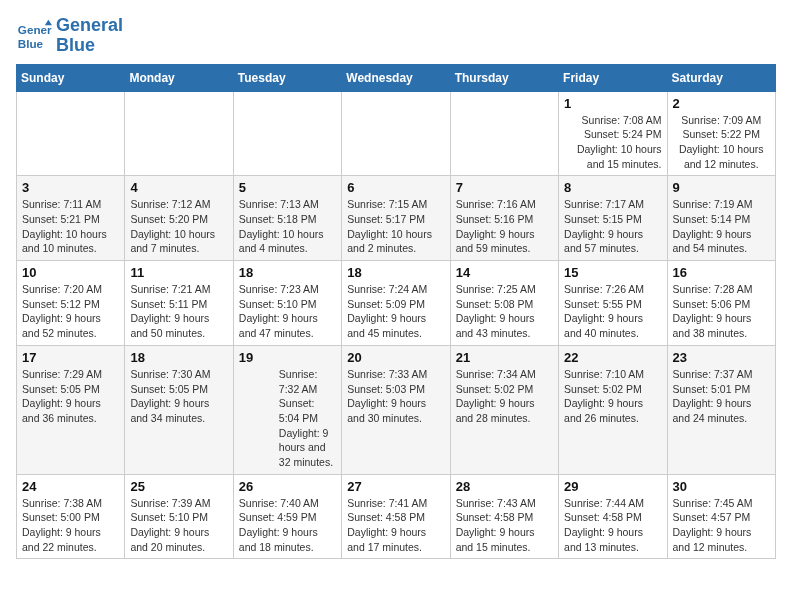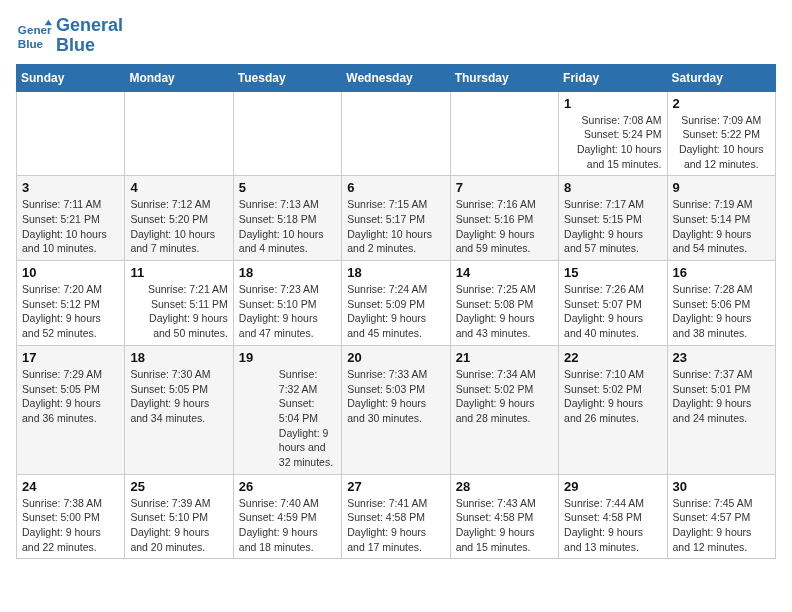--- a/index.html
+++ b/index.html
@@ -183,21 +183,21 @@
       </tr>
       <tr>
         <td>
           <div class="day-number">10</div>
           <div class="day-info" style="white-space: pre-line;">Sunrise: 7:20 AM
 Sunset: 5:12 PM
 Daylight: 9 hours and 52 minutes.</div>
         </td>
         <td>
           <div class="day-number">11</div>
-          <div class="day-info" style="white-space: pre-line; text-align: right;">Sunrise: 7:21 AM
+          <div class="day-info" style="white-space: pre-line;">Sunrise: 7:21 AM
 Sunset: 5:11 PM
 Daylight: 9 hours and 50 minutes.</div>
         </td>
         <td>
           <div class="day-number">18</div>
           <div class="day-info" style="white-space: pre-line;">Sunrise: 7:23 AM
 Sunset: 5:10 PM
 Daylight: 9 hours and 47 minutes.</div>
         </td>
         <td>
@@ -208,21 +208,21 @@
         </td>
         <td>
           <div class="day-number">14</div>
           <div class="day-info" style="white-space: pre-line;">Sunrise: 7:25 AM
 Sunset: 5:08 PM
 Daylight: 9 hours and 43 minutes.</div>
         </td>
         <td>
           <div class="day-number">15</div>
           <div class="day-info" style="white-space: pre-line;">Sunrise: 7:26 AM
-Sunset: 5:07 PM
+Sunset: 5:55 PM
 Daylight: 9 hours and 40 minutes.</div>
         </td>
         <td>
           <div class="day-number">16</div>
           <div class="day-info" style="white-space: pre-line;">Sunrise: 7:28 AM
 Sunset: 5:06 PM
 Daylight: 9 hours and 38 minutes.</div>
         </td>
       </tr>
       <tr>

